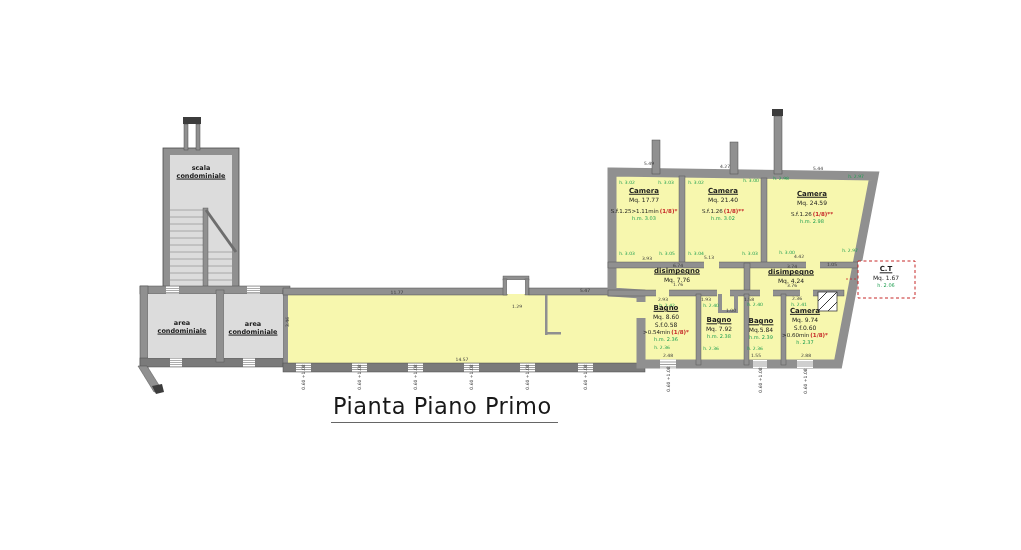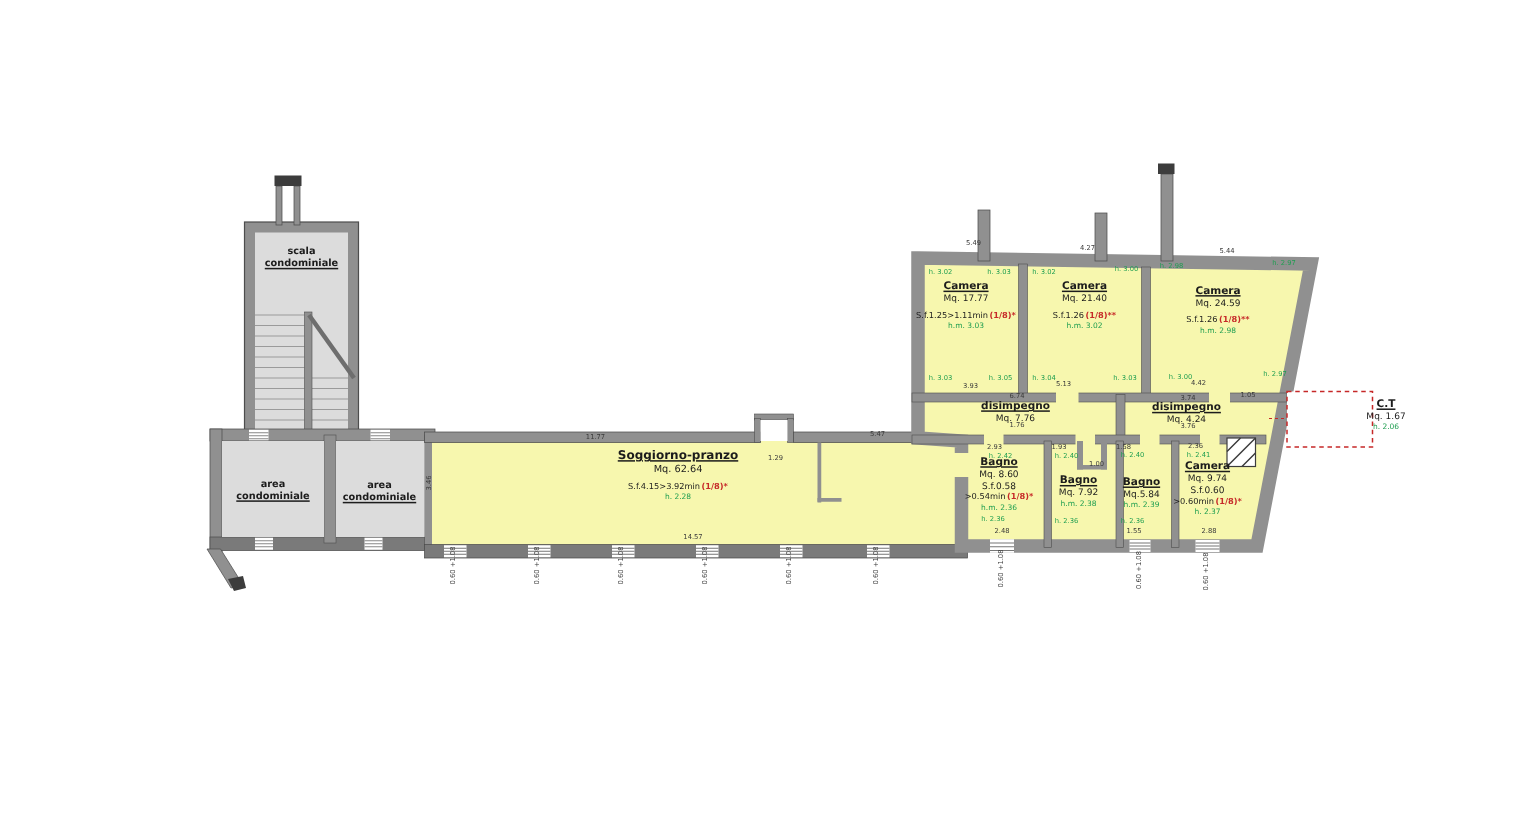--- a/index.html
+++ b/index.html
@@ -161,27 +161,20 @@
 <div class="rlab" style="left:182px;top:327px">
   <div class="rt2">area</div>
   <div class="rt2u">condominiale</div>
 </div>
 
 <div class="rlab" style="left:253px;top:328px">
   <div class="rt2">area</div>
   <div class="rt2u">condominiale</div>
 </div>
 
-<div class="rlab big" style="left:452px;top:317px">
-  <div class="rt">Soggiorno-pranzo</div>
-  <div class="rm">Mq. 62.64</div>
-  <div class="sp"></div>
-  <div class="rs"><span>S.f.4.15&gt;3.92min</span><span class="red">(1/8)*</span></div>
-  <div class="rh">h. 2.28</div>
-</div>
 
 <div class="rlab" style="left:644px;top:204px">
   <div class="rt">Camera</div>
   <div class="rm">Mq. 17.77</div>
   <div class="sp"></div>
   <div class="rs"><span>S.f.1.25&gt;1.11min</span><span class="red">(1/8)*</span></div>
   <div class="rh">h.m. 3.03</div>
 </div>
 
 <div class="rlab" style="left:723px;top:204px">
@@ -231,21 +224,21 @@
 </div>
 
 <div class="rlab" style="left:805px;top:326px">
   <div class="rt">Camera</div>
   <div class="rm">Mq. 9.74</div>
   <div class="rm">S.f.0.60</div>
   <div class="rs"><span>&gt;0.60min</span><span class="red">(1/8)*</span></div>
   <div class="rh">h. 2.37</div>
 </div>
 
-<div class="rlab" style="left:924px;top:277px">
+<div class="rlab" style="left:886px;top:277px">
   <div class="rt">C.T</div>
   <div class="rm">Mq. 1.67</div>
   <div class="rh">h. 2.06</div>
 </div>
 
 <div id="dims">
       <span class="dim" style="left: 649px; top: 163px;">5.49</span>
       <span class="dim" style="left: 725px; top: 166px;">4.27</span>
       <span class="dim" style="left: 818px; top: 168px;">5.44</span>
       <span class="dim green" style="left: 627px; top: 182px;">h. 3.02</span>
@@ -292,14 +285,15 @@
       <span class="dim" style="left: 359px; top: 377px; transform: translate(-50%, -50%) rotate(-90deg);">0.60 +1.08</span>
       <span class="dim" style="left: 415px; top: 377px; transform: translate(-50%, -50%) rotate(-90deg);">0.60 +1.08</span>
       <span class="dim" style="left: 471px; top: 377px; transform: translate(-50%, -50%) rotate(-90deg);">0.60 +1.08</span>
       <span class="dim" style="left: 527px; top: 377px; transform: translate(-50%, -50%) rotate(-90deg);">0.60 +1.08</span>
       <span class="dim" style="left: 585px; top: 377px; transform: translate(-50%, -50%) rotate(-90deg);">0.60 +1.08</span>
       <span class="dim" style="left: 668px; top: 379px; transform: translate(-50%, -50%) rotate(-90deg);">0.60 +1.08</span>
       <span class="dim" style="left: 760px; top: 380px; transform: translate(-50%, -50%) rotate(-90deg);">0.60 +1.08</span>
       <span class="dim" style="left: 805px; top: 381px; transform: translate(-50%, -50%) rotate(-90deg);">0.60 +1.08</span>
     </div>
 
+<div id="plan-title">Pianta Piano Primo</div>
 
 </div>
 
 </body></html>

